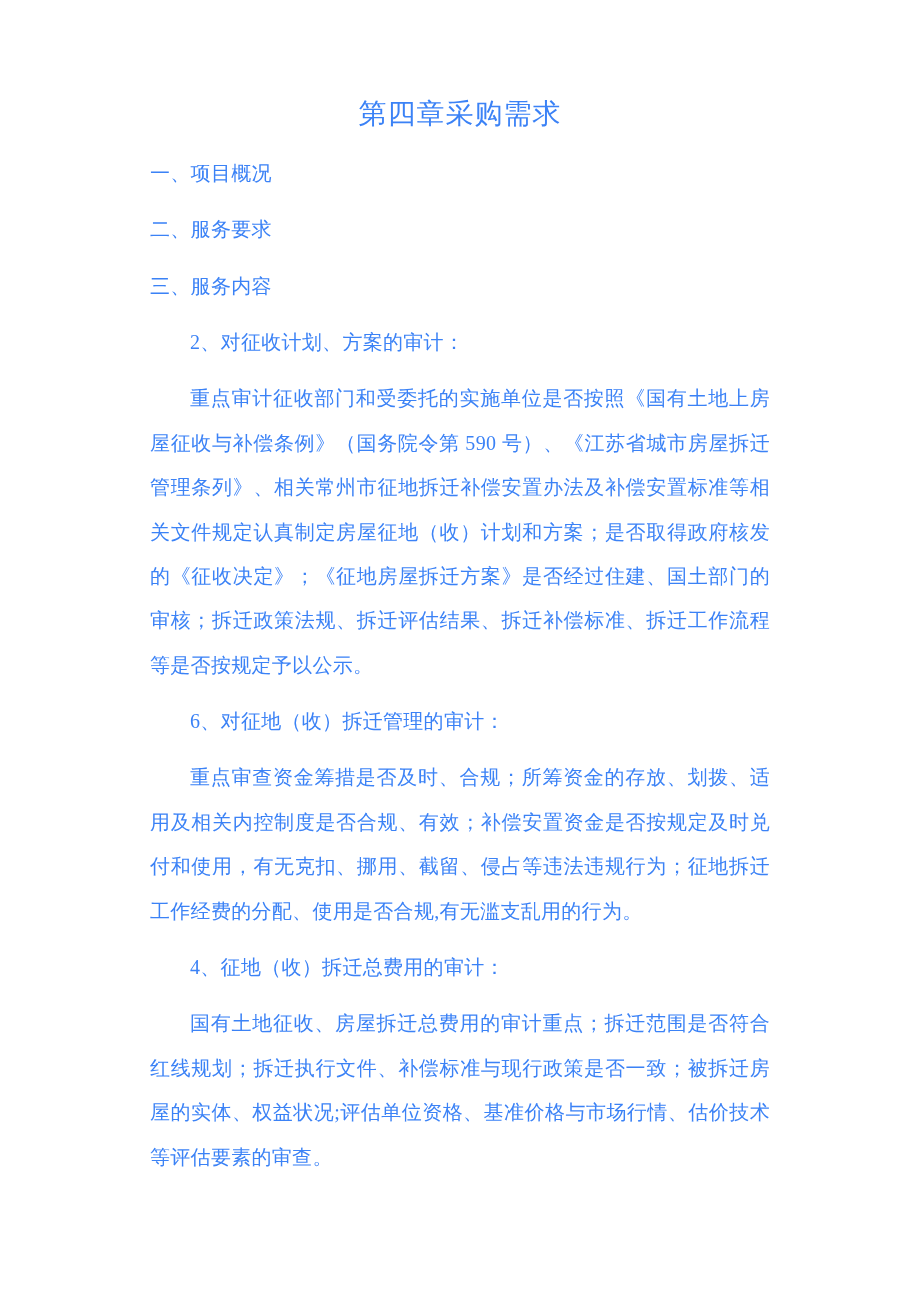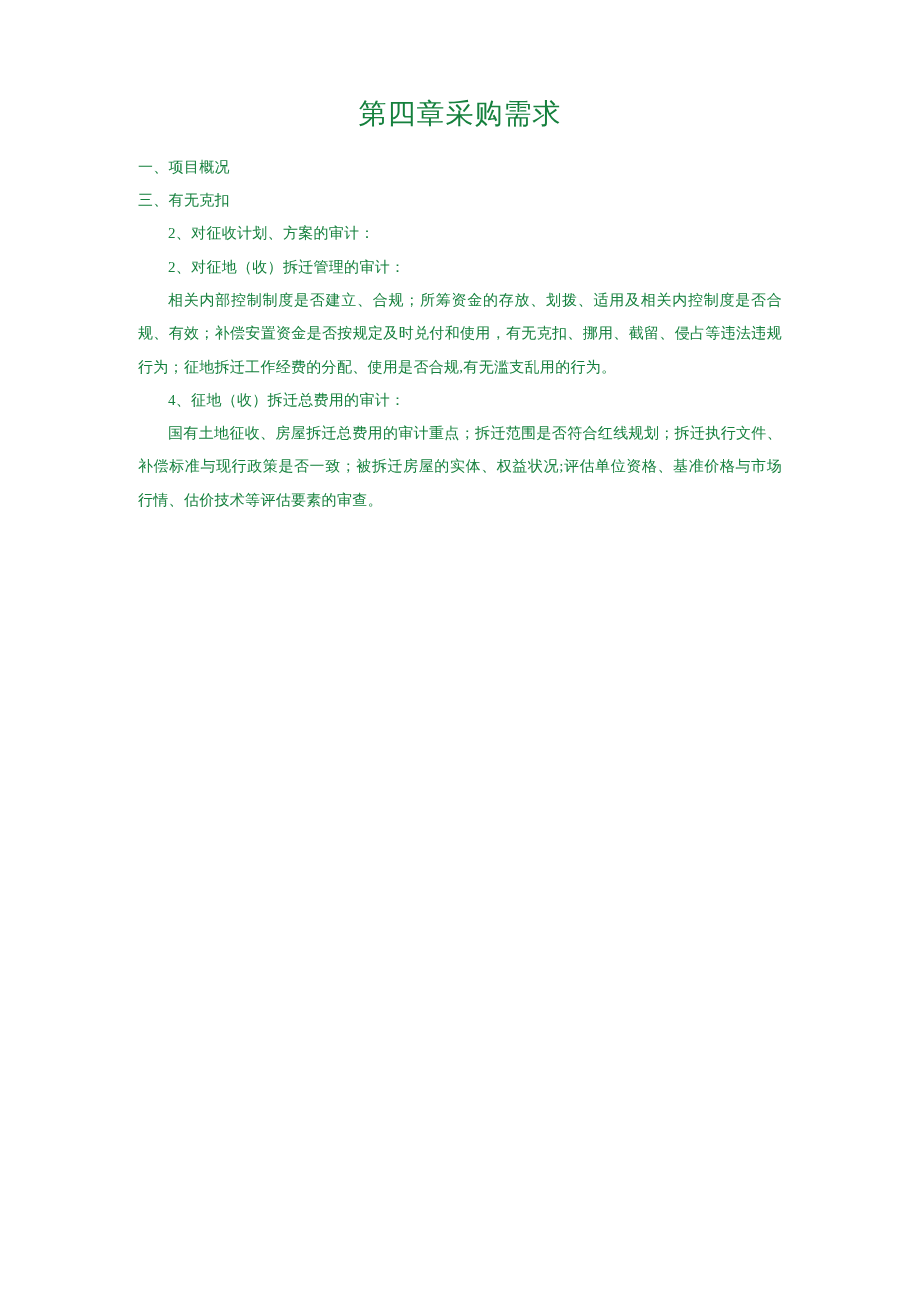--- a/index.html
+++ b/index.html
@@ -8,58 +8,60 @@
       background: #ffffff;
     }
     .page {
       position: relative;
       width: 920px;
       height: 1301px;
       box-sizing: border-box;
       background: #ffffff;
       padding: 92px 138px 40px 138px;
       font-family: "Liberation Serif", "DejaVu Serif", serif;
-      color: #15803d;
+      color: #3b82f6;
       overflow: hidden;
     }
     .doc-title {
       text-align: center;
       font-size: 28px;
       font-weight: 400;
       margin: 0 0 14px 0;
       letter-spacing: 1px;
       line-height: 1.6;
     }
     .block {
-      font-size: 15px;
+      font-size: 20px;
       line-height: 2.22;
-      margin: 0;
+      margin: 12px;
       text-align: justify;
       letter-spacing: 0.3px;
     }
     .heading {
       text-indent: 0;
     }
     .para {
       text-indent: 2em;
     }
   </style>
 </head>
 <body>
 
 <div class="page">
   <h1 class="doc-title">第四章采购需求</h1>
 
   <p class="block heading">一、项目概况</p>
 
+  <p class="block heading">二、服务要求</p>
 
-  <p class="block heading">三、有无克扣</p>
+  <p class="block heading">三、服务内容</p>
 
   <p class="block para">2、对征收计划、方案的审计：</p>
+  <p class="block para">重点审计征收部门和受委托的实施单位是否按照《国有土地上房屋征收与补偿条例》（国务院令第 590 号）、《江苏省城市房屋拆迁管理条列》、相关常州市征地拆迁补偿安置办法及补偿安置标准等相关文件规定认真制定房屋征地（收）计划和方案；是否取得政府核发的《征收决定》；《征地房屋拆迁方案》是否经过住建、国土部门的审核；拆迁政策法规、拆迁评估结果、拆迁补偿标准、拆迁工作流程等是否按规定予以公示。</p>
 
-  <p class="block para">2、对征地（收）拆迁管理的审计：</p>
+  <p class="block para">6、对征地（收）拆迁管理的审计：</p>
 
-  <p class="block para">相关内部控制制度是否建立、合规；所筹资金的存放、划拨、适用及相关内控制度是否合规、有效；补偿安置资金是否按规定及时兑付和使用，有无克扣、挪用、截留、侵占等违法违规行为；征地拆迁工作经费的分配、使用是否合规,有无滥支乱用的行为。</p>
+  <p class="block para">重点审查资金筹措是否及时、合规；所筹资金的存放、划拨、适用及相关内控制度是否合规、有效；补偿安置资金是否按规定及时兑付和使用，有无克扣、挪用、截留、侵占等违法违规行为；征地拆迁工作经费的分配、使用是否合规,有无滥支乱用的行为。</p>
 
   <p class="block para">4、征地（收）拆迁总费用的审计：</p>
   <p class="block para">国有土地征收、房屋拆迁总费用的审计重点；拆迁范围是否符合红线规划；拆迁执行文件、补偿标准与现行政策是否一致；被拆迁房屋的实体、权益状况;评估单位资格、基准价格与市场行情、估价技术等评估要素的审查。</p>
 
 </div>
 
 </body></html>

